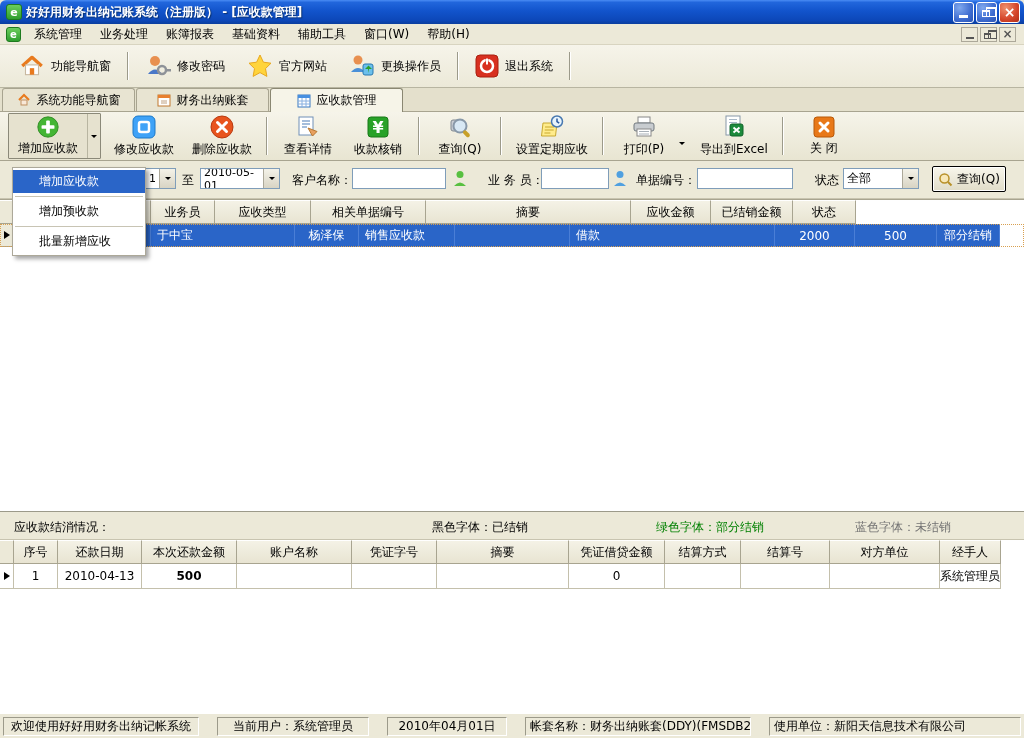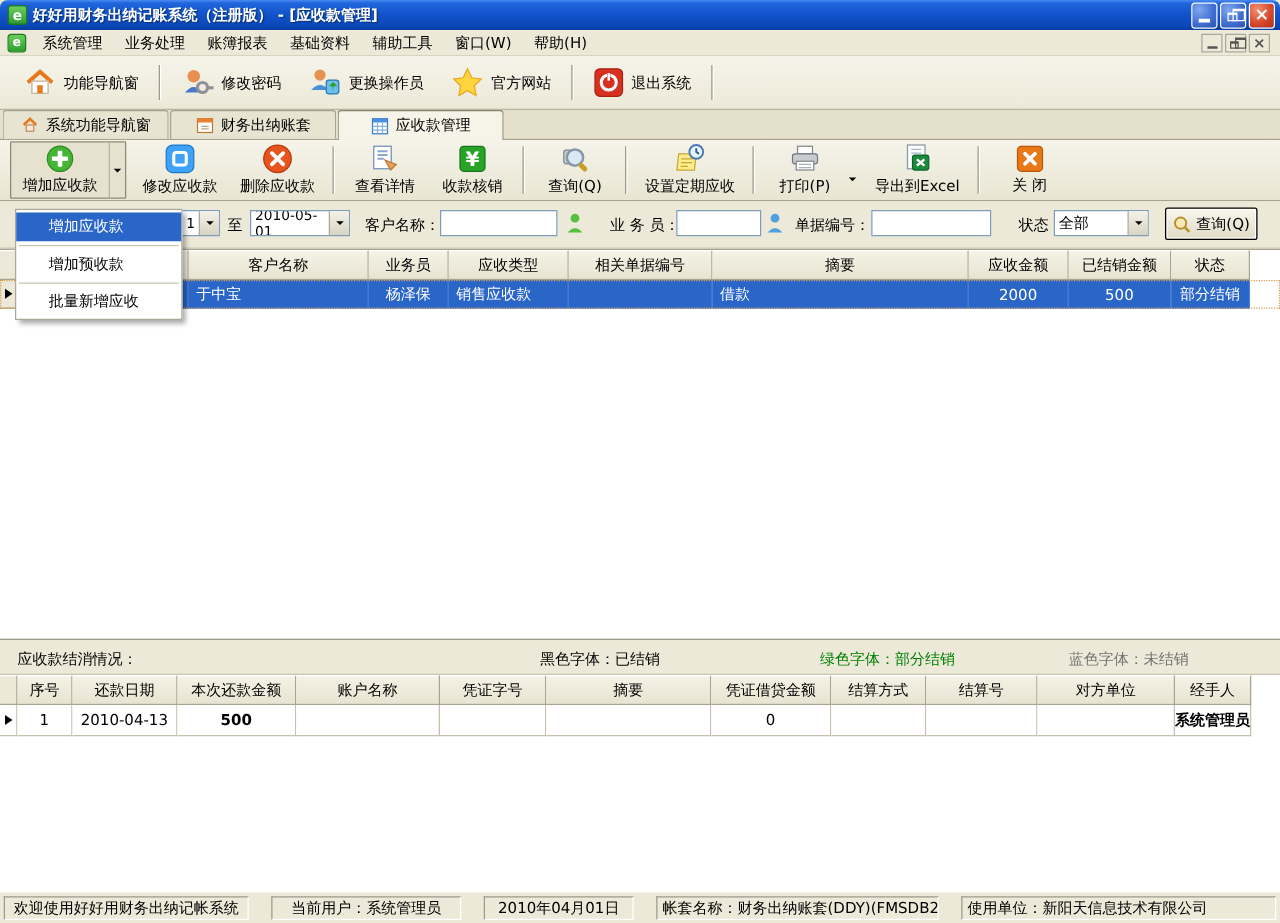--- a/index.html
+++ b/index.html
@@ -148,32 +148,32 @@
       <svg width="26" height="26" viewBox="0 0 26 26">
           <circle cx="10" cy="8" r="5" fill="#E89050"></circle>
           <path d="M3 21 q7 -9 14 0 z" fill="#4A78C8"></path>
           <circle cx="17" cy="17" r="4" fill="none" stroke="#8E9298" stroke-width="2.5"></circle>
           <rect x="20" y="16" width="6" height="2.5" fill="#8E9298"></rect>
         </svg>
       <span>修改密码</span>
     </div>
     <div class="tbtn">
       <svg width="26" height="26" viewBox="0 0 26 26">
+          <path d="M13 2 L16.4 9.2 L24 10.2 L18.5 15.6 L19.9 23.4 L13 19.6 L6.1 23.4 L7.5 15.6 L2 10.2 L9.6 9.2 Z" fill="#FFD43C" stroke="#E8A81E"></path>
+        </svg>
+      <span>官方网站</span>
+    </div>
+    <div class="tbtn">
+      <svg width="26" height="26" viewBox="0 0 26 26">
           <circle cx="9" cy="7" r="4.5" fill="#E89050"></circle>
           <path d="M2 19 q7 -8 14 0 z" fill="#4A90D8"></path>
           <rect x="14" y="11" width="10" height="11" rx="2" fill="#6CC0EC" stroke="#2878B0"></rect>
           <path d="M19 20 v-4 h-3 l3.5 -3.5 l3.5 3.5 h-3" fill="#2CA02C"></path>
         </svg>
       <span>更换操作员</span>
-    </div>
-    <div class="tbtn">
-      <svg width="26" height="26" viewBox="0 0 26 26">
-          <path d="M13 2 L16.4 9.2 L24 10.2 L18.5 15.6 L19.9 23.4 L13 19.6 L6.1 23.4 L7.5 15.6 L2 10.2 L9.6 9.2 Z" fill="#FFD43C" stroke="#E8A81E"></path>
-        </svg>
-      <span>官方网站</span>
     </div>
     <div class="vsep"></div>
     <div class="tbtn">
       <svg width="24" height="24" viewBox="0 0 24 24">
           <rect x="1" y="1" width="22" height="22" rx="4" fill="#D83020" stroke="#A82010"></rect>
           <circle cx="12" cy="12" r="6" fill="none" stroke="#fff" stroke-width="2.5"></circle>
           <rect x="10.7" y="3.5" width="2.6" height="7" fill="#D83020"></rect>
           <rect x="11" y="4.5" width="2" height="6" fill="#fff"></rect>
         </svg>
       <span>退出系统</span>
@@ -343,21 +343,20 @@
           <path d="M10 10 L13.5 13.5" stroke="#B89028" stroke-width="2"></path>
         </svg>
       <span>查询(Q)</span>
     </div>
   </div>
 
   <div id="main-grid">
     <div class="grow">
       <div class="gh gind" style="width:14px;"></div>
       <div class="gh" style="width:137px;"></div>
-      <div class="gh" style="width:144px;">客户名称</div>
       <div class="gh" style="width:64px;">业务员</div>
       <div class="gh" style="width:96px;">应收类型</div>
       <div class="gh" style="width:115px;">相关单据编号</div>
       <div class="gh" style="width:205px;">摘要</div>
       <div class="gh" style="width:80px;">应收金额</div>
       <div class="gh" style="width:82px;">已结销金额</div>
       <div class="gh" style="width:63px;">状态</div>
     </div>
     <div class="grow sel-row">
       <div class="gind" style="width:14px;height:23px;">
@@ -404,21 +403,21 @@
       <div class="dcell" style="width:44px;">1</div>
       <div class="dcell" style="width:84px;">2010-04-13</div>
       <div class="dcell" style="width:95px;font-weight:bold;">500</div>
       <div class="dcell" style="width:115px;"></div>
       <div class="dcell" style="width:85px;"></div>
       <div class="dcell" style="width:132px;"></div>
       <div class="dcell" style="width:96px;">0</div>
       <div class="dcell" style="width:76px;"></div>
       <div class="dcell" style="width:89px;"></div>
       <div class="dcell" style="width:110px;"></div>
-      <div class="dcell" style="width:61px;font-weight:bold;">系统管理员</div>
+      <div class="dcell" style="width:61px;">系统管理员</div>
     </div>
   </div>
 
   <div id="statusbar">
     <div class="spanel" style="width:196px;">欢迎使用好好用财务出纳记帐系统</div>
     <div class="spanel" style="width:152px;">当前用户：系统管理员</div>
     <div class="spanel" style="width:120px;">2010年04月01日</div>
     <div class="spanel" style="width:226px;justify-content:flex-start;">帐套名称：财务出纳账套(DDY)(FMSDB20</div>
     <div class="spanel" style="flex:1;justify-content:flex-start;">使用单位：新阳天信息技术有限公司</div>
   </div>

